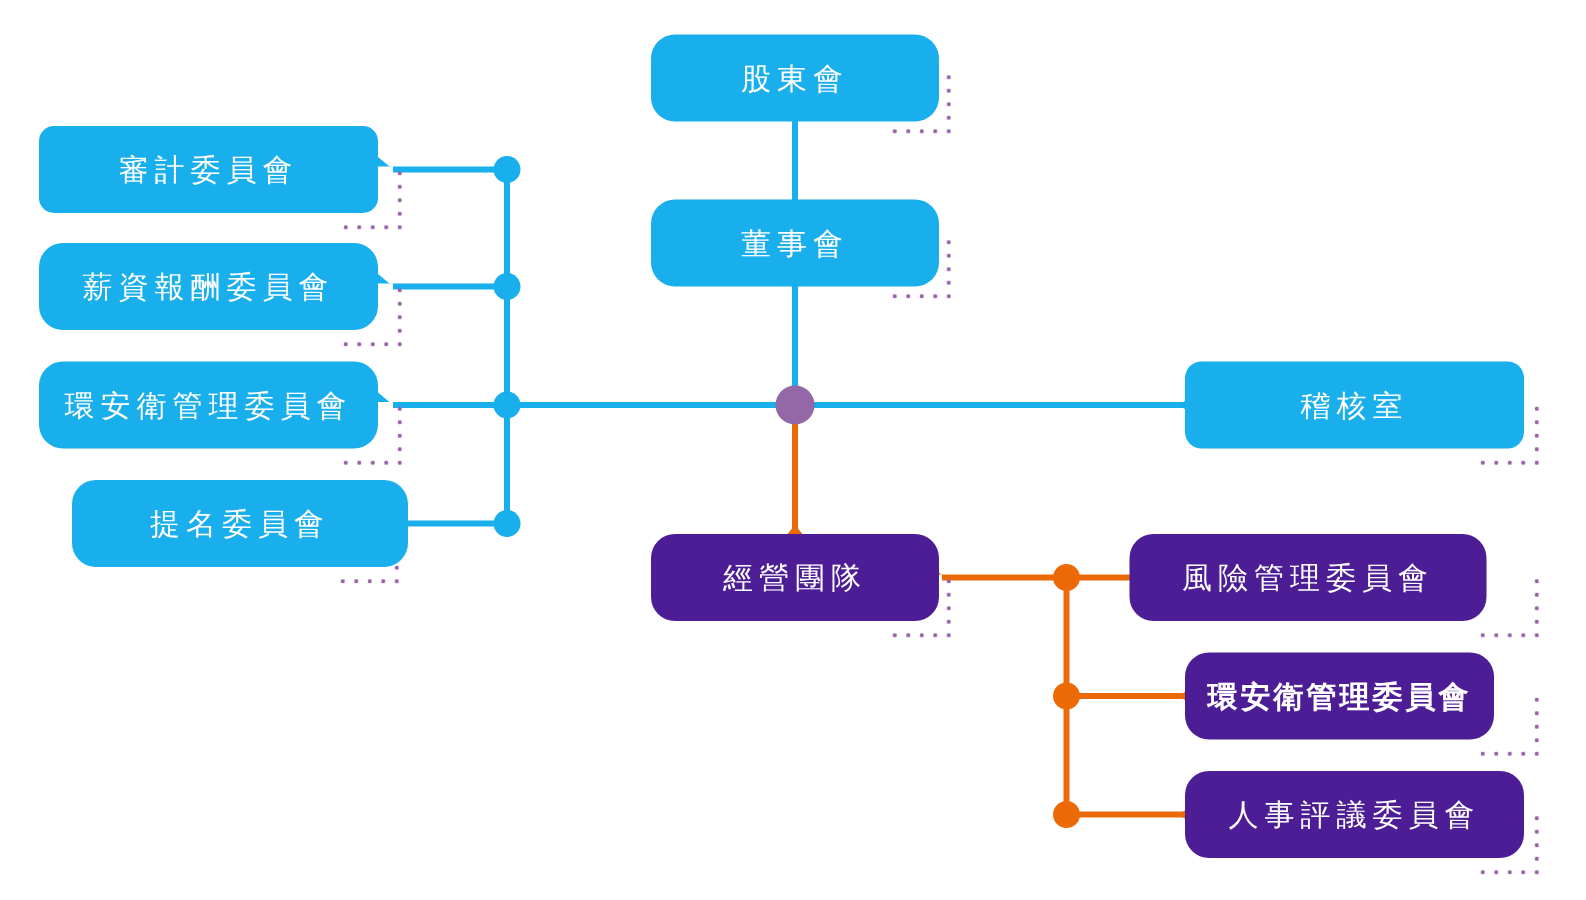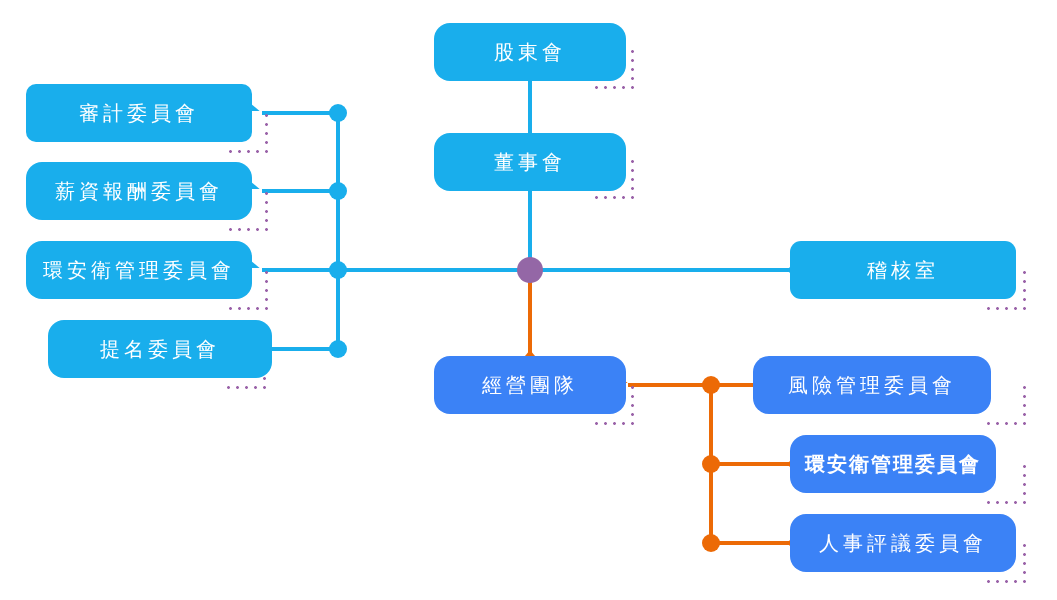--- a/index.html
+++ b/index.html
@@ -6,21 +6,21 @@
   body { width: 1057px; height: 600px; position: relative; overflow: hidden;
          font-family: "DejaVu Sans", "Liberation Sans", sans-serif; }
   #canvas { position: absolute; left: 0; top: 0; width: 1057px; height: 600px; }
   .node {
     position: absolute; height: 58px; border-radius: 16px;
     color: #ffffff; font-size: 20px; letter-spacing: 4px;
     display: flex; align-items: center; justify-content: center;
     box-sizing: border-box; white-space: nowrap; z-index: 2;
   }
   .node.blue { background: #19aeec; }
-  .node.orange { background: #3b82f6; }
+  .node.orange { background: #4c1d95; }
   .dots {
     position: absolute; width: 46px; height: 46px; z-index: 1;
     background-image: radial-gradient(circle, #9a62a8 1.2px, transparent 1.6px);
     background-size: 9px 9px;
   }
   .dots .mask { position: absolute; left: 0; top: 0; width: 36px; height: 36px; background: #fff; border-bottom-right-radius: 6px; }
 </style>
 </head>
 <body>
 

